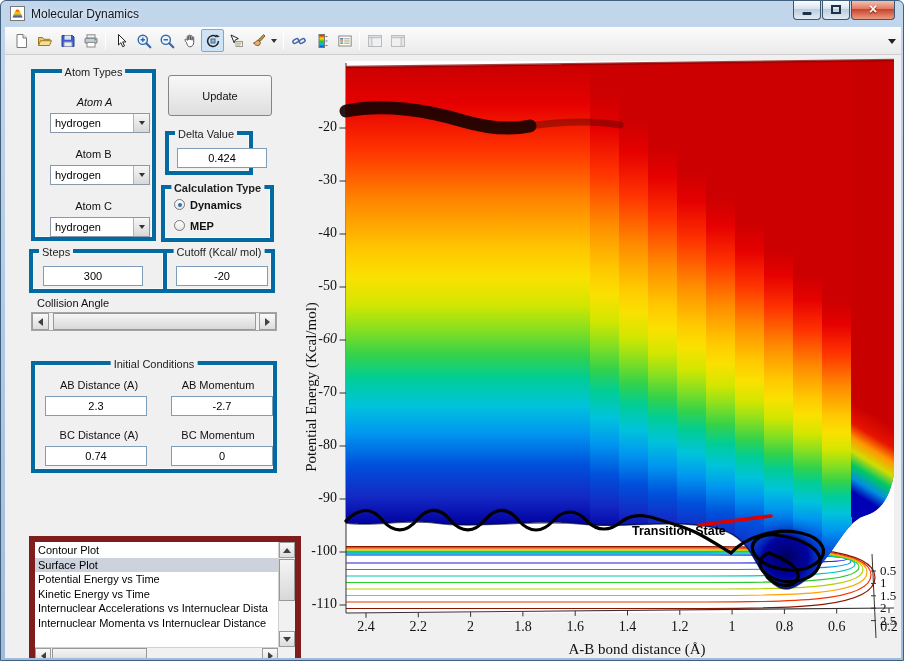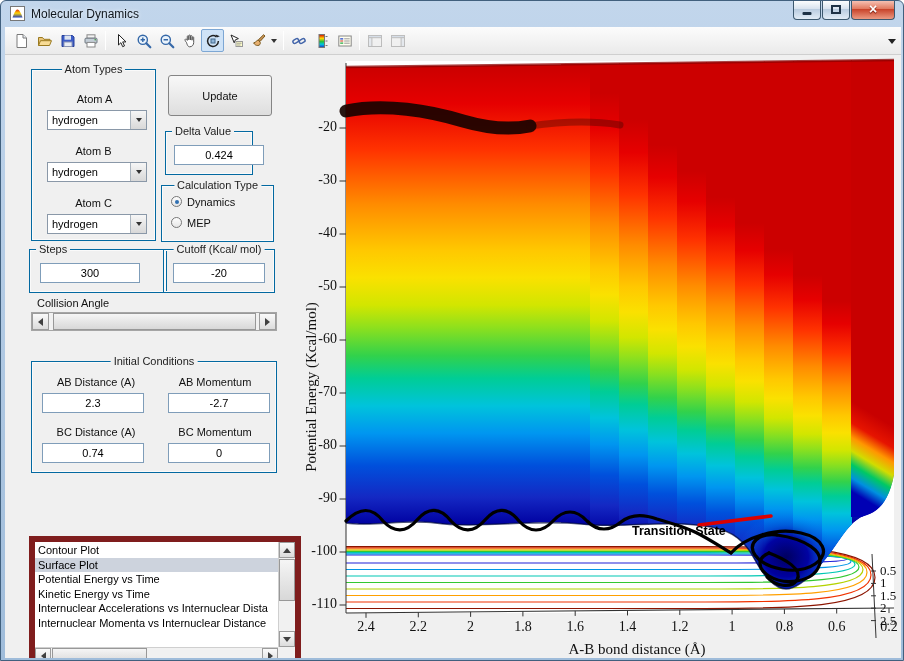--- a/index.html
+++ b/index.html
@@ -27,21 +27,21 @@
 .tb-overflow{position:absolute;right:5px;top:12px;width:0;height:0;border-left:4px solid transparent;border-right:4px solid transparent;border-top:5px solid #222;}
 .main{position:absolute;top:28px;left:0;width:896px;height:603px;background:#f0f0f0;overflow:hidden;}
 #plot-svg{position:absolute;left:0;top:0;}
 #plot-overlays{position:absolute;left:0;top:0;width:896px;height:603px;pointer-events:none;}
 .ytick{position:absolute;left:290px;width:42px;text-align:right;font-family:"Liberation Serif",serif;font-size:14px;color:#111;}
 .xtick{position:absolute;top:564px;transform:translateX(-50%);font-family:"Liberation Serif",serif;font-size:14px;color:#111;}
 .dtick{position:absolute;font-family:"Liberation Serif",serif;font-size:13px;color:#111;}
 .ylabel{position:absolute;left:306px;top:332px;transform:translate(-50%,-50%) rotate(-90deg);font-family:"Liberation Serif",serif;font-size:15px;color:#111;white-space:nowrap;}
 .xlabel{position:absolute;left:632px;top:586px;transform:translateX(-50%);font-family:"Liberation Serif",serif;font-size:15px;color:#111;white-space:nowrap;}
 .ts-label{position:absolute;left:627px;top:469px;font-size:12.5px;font-weight:bold;color:#000;white-space:nowrap;}
-.mlpanel{position:absolute;border:1px solid #0369a1;box-shadow:inset 0 0 0 1px #fafafa;}
+.mlpanel{position:absolute;border:4px solid #0369a1;box-shadow:inset 0 0 0 1px #fafafa;}
 .ptitle{position:absolute;top:-7px;font-size:11px;background:#f0f0f0;padding:0 3px;color:#222;white-space:nowrap;}
 .tc{left:50%;transform:translateX(-50%);}
 .tl{left:6px;}
 .lbl{position:absolute;font-size:11px;color:#111;white-space:nowrap;}
 .lbl.c{text-align:center;}
 .dd{position:absolute;height:20px;background:#fff;border:1px solid #8a98a8;}
 .ddtxt{position:absolute;left:4px;top:3px;font-size:11px;color:#000;}
 .ddbtn{position:absolute;right:0;top:0;bottom:0;width:16px;background:linear-gradient(#f6f6f6,#d8d8d8);border-left:1px solid #aab4be;display:flex;align-items:center;justify-content:center;}
 input.edit{position:absolute;height:20px;background:#fff;border:1px solid #7f9db9;font-size:11px;text-align:center;color:#000;}
 .btn{position:absolute;background:linear-gradient(#f8f8f8,#dedede);border:1px solid #858585;border-radius:3px;font-size:11px;color:#111;}
@@ -509,36 +509,36 @@
           <span class="xtick" style="left: 622.5px;">1.4</span>
           <span class="xtick" style="left: 674.8px;">1.2</span>
           <span class="xtick" style="left: 727.1px;">1</span>
           <span class="xtick" style="left: 779.4px;">0.8</span>
           <span class="xtick" style="left: 831.7px;">0.6</span>
           <span class="xtick" style="left: 884px;">0.2</span>
           <span class="ytick" style="top: 64px;">-20</span>
           <span class="ytick" style="top: 117px;">-30</span>
           <span class="ytick" style="top: 170px;">-40</span>
           <span class="ytick" style="top: 223px;">-50</span>
-          <span class="ytick" style="top: 276px;">-60</span>
+          <span class="ytick" style="top: 276px; font-style: italic;">-60</span>
           <span class="ytick" style="top: 329px;">-70</span>
           <span class="ytick" style="top: 382px;">-80</span>
           <span class="ytick" style="top: 435px;">-90</span>
           <span class="ytick" style="top: 488px;">-100</span>
           <span class="ytick" style="top: 541px;">-110</span>
           <span class="dtick" style="left: 875px; top: 508px;">0.5</span>
           <span class="dtick" style="left: 875px; top: 520.4px;">1</span>
           <span class="dtick" style="left: 875px; top: 532.8px;">1.5</span>
           <span class="dtick" style="left: 875px; top: 545.2px;">2</span>
           <span class="dtick" style="left: 875px; top: 557.6px;">2.5</span>
         </div>
 
       <div class="mlpanel" style="left:26px;top:14px;width:125px;height:172px;">
         <span class="ptitle tc">Atom Types</span>
-        <span class="lbl c" style="left:2px;right:0;top:23px;">Atom A</span>
+        <span class="lbl c" style="left:2px;right:0;top:23px;font-style:italic;">Atom A</span>
         <div class="dd" style="left:15px;top:40px;width:100px;">
           <span class="ddtxt">hydrogen</span>
           <span class="ddbtn">
               <span class="caret"></span>
             </span>
         </div>
         <span class="lbl c" style="left:0;right:0;top:75px;">Atom B</span>
         <div class="dd" style="left:15px;top:92px;width:100px;">
           <span class="ddtxt">hydrogen</span>
           <span class="ddbtn">
@@ -554,21 +554,21 @@
         </div>
       </div>
 
       <button class="btn" style="left:163px;top:20px;width:104px;height:41px;">Update</button>
 
       <div class="mlpanel" style="left:160px;top:76px;width:88px;height:44px;">
         <span class="ptitle tl">Delta Value</span>
         <input class="edit" style="left: 8px; top: 13px; width: 90px;" value="0.424">
       </div>
 
-      <div class="mlpanel" style="left:156px;top:130px;width:113px;height:57px;">
+      <div class="mlpanel" style="left:156px;top:130px;width:113px;height:57px;font-weight:bold;">
         <span class="ptitle tc">Calculation Type</span>
         <div class="radio-row" style="left:9px;top:10px;">
           <span class="rdot on"></span>
           <span>Dynamics</span>
         </div>
         <div class="radio-row" style="left:9px;top:31px;">
           <span class="rdot"></span>
           <span>MEP</span>
         </div>
       </div>

